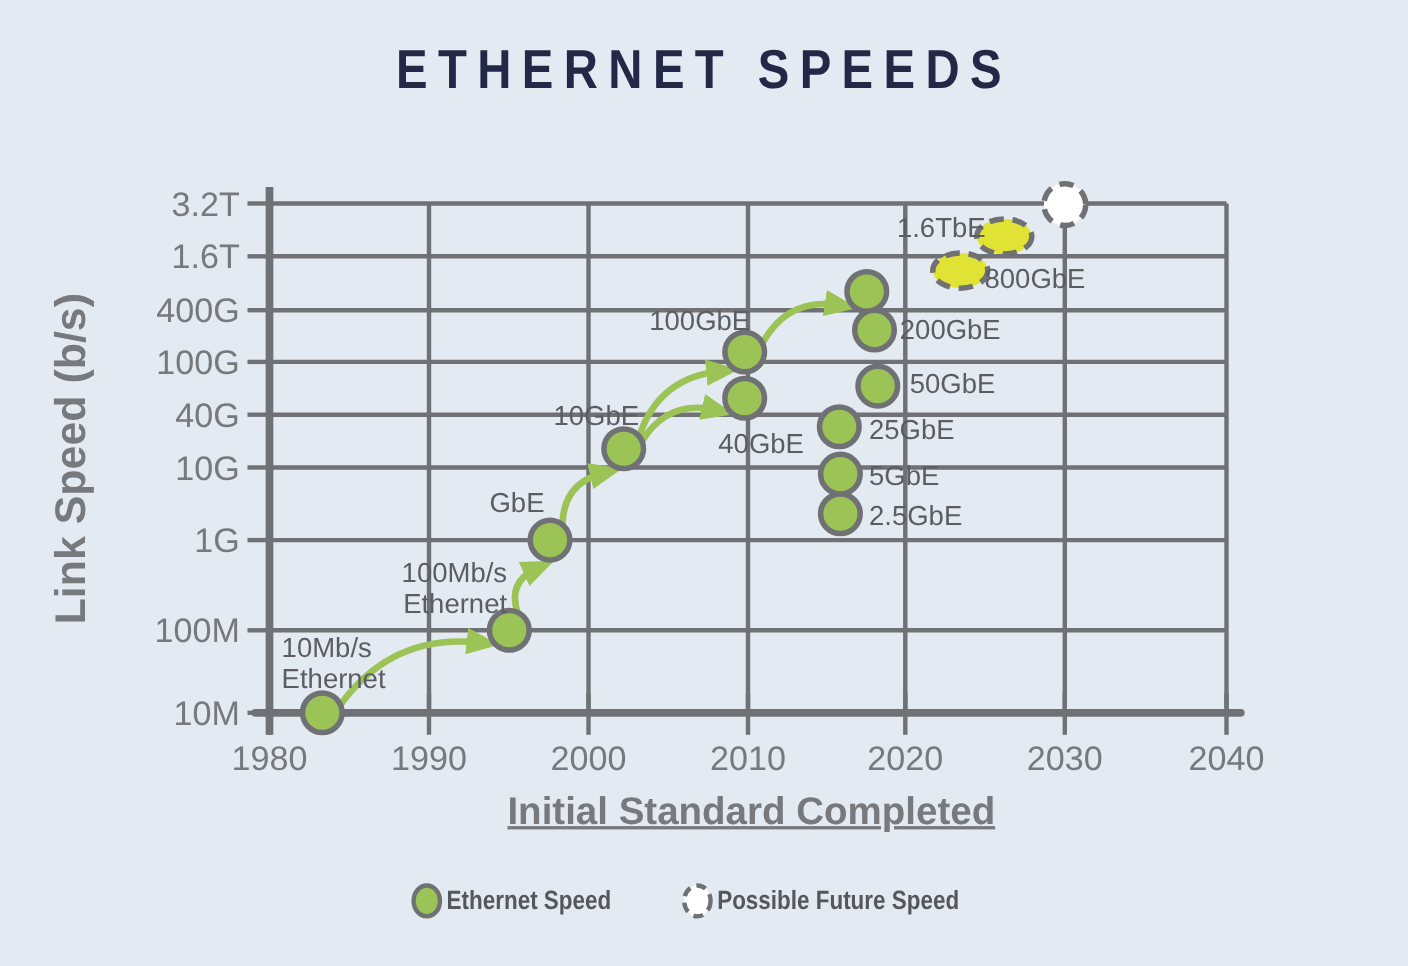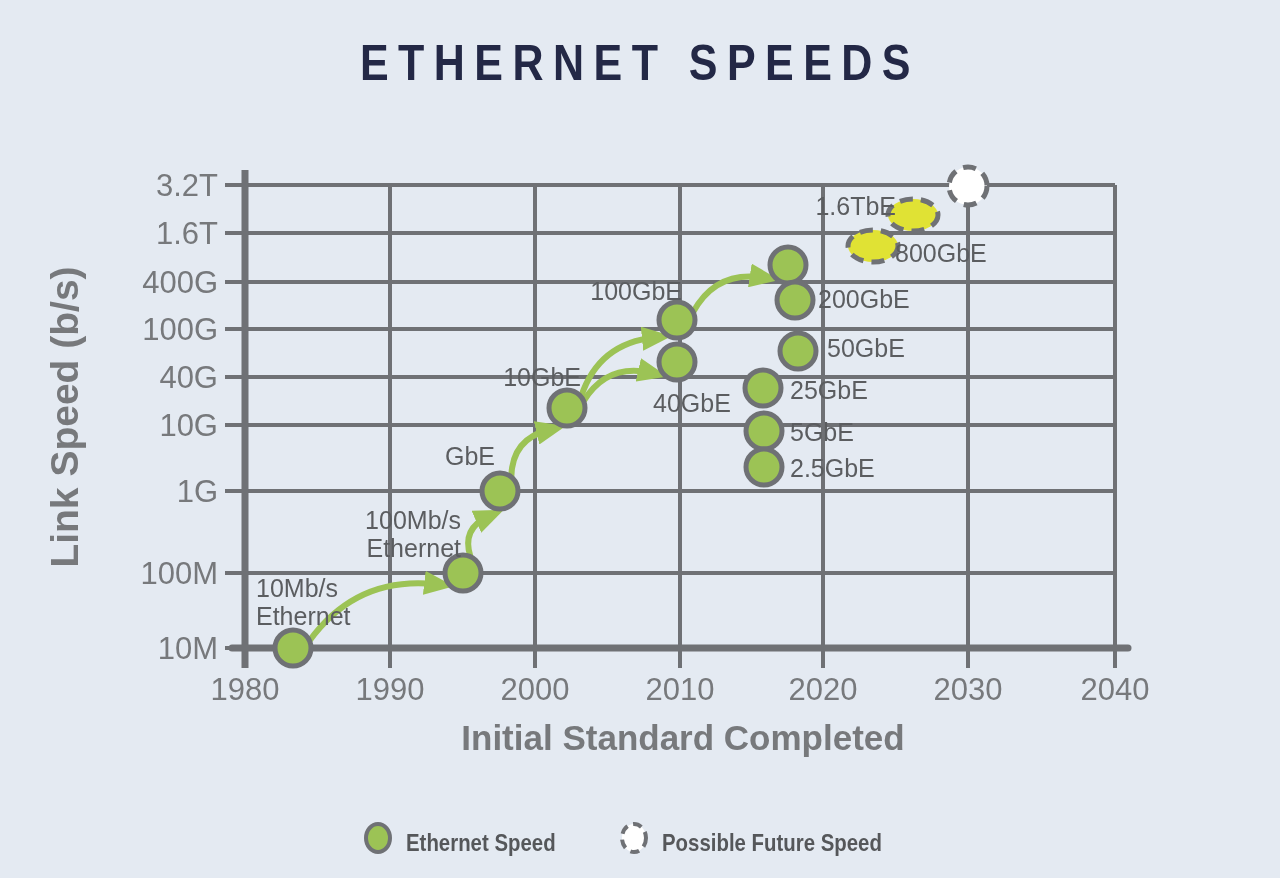--- a/index.html
+++ b/index.html
@@ -50,20 +50,21 @@
   }
   #x-axis-label {
     position: absolute;
     left: 243px;
     top: 718px;
     width: 880px;
     text-align: center;
     font-size: 35px;
     font-weight: bold;
     color: #77797c;
+    text-decoration: underline;
   }
   svg#plot {
     position: absolute;
     left: 0;
     top: 0;
   }
   .ytick-label, .xtick-label {
     font-family: "Liberation Sans", sans-serif;
     font-size: 31px;
     fill: #77797c;
@@ -80,23 +81,21 @@
     left: 0;
     top: 800px;
     width: 1280px;
     display: flex;
     justify-content: center;
     align-items: center;
     gap: 34px;
   }
   .legend-item {
     display: flex;
-    align-items: flex-end;
-    gap: 10px;
-    margin-top: 19px;
+    align-items: center;
   }
   .legend-text {
     font-family: "Liberation Sans Narrow", "Liberation Sans", sans-serif;
     font-size: 24px;
     font-weight: bold;
     color: #55575a;
     transform: scaleX(0.85);
     transform-origin: left center;
     white-space: nowrap;
   }

